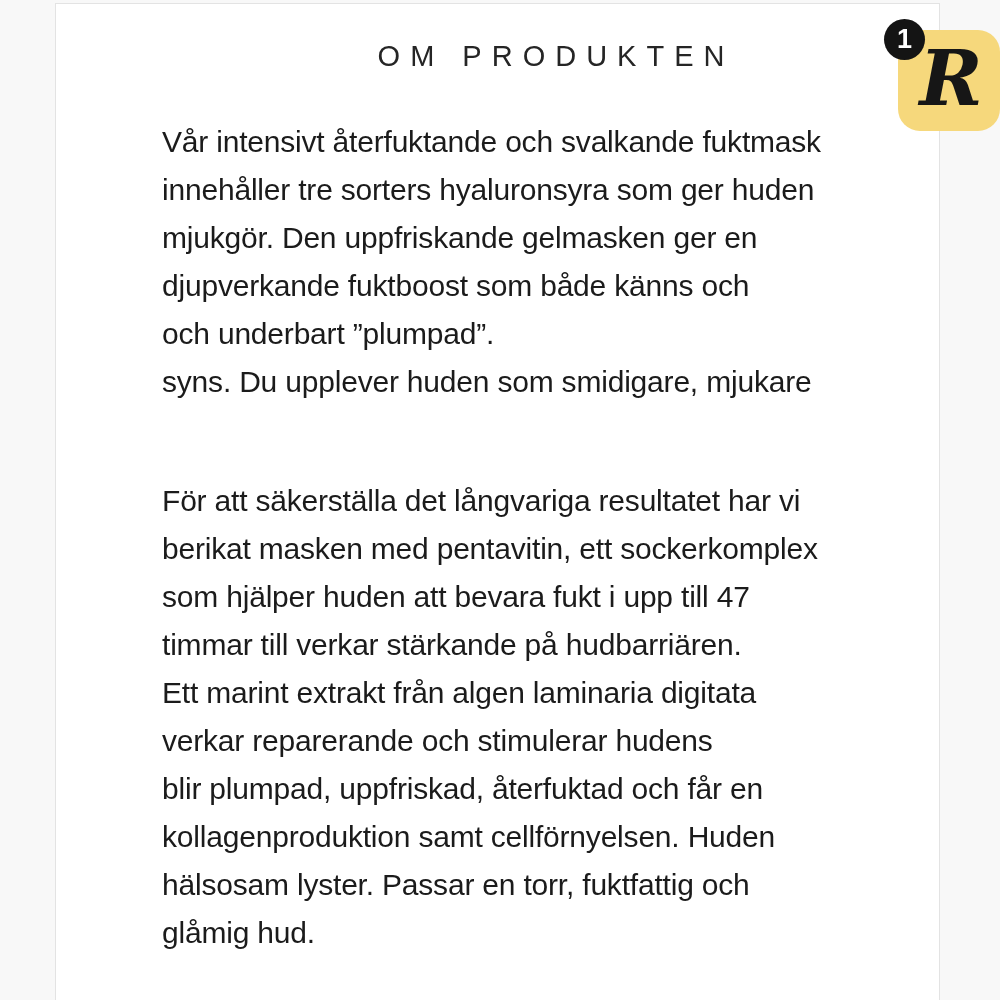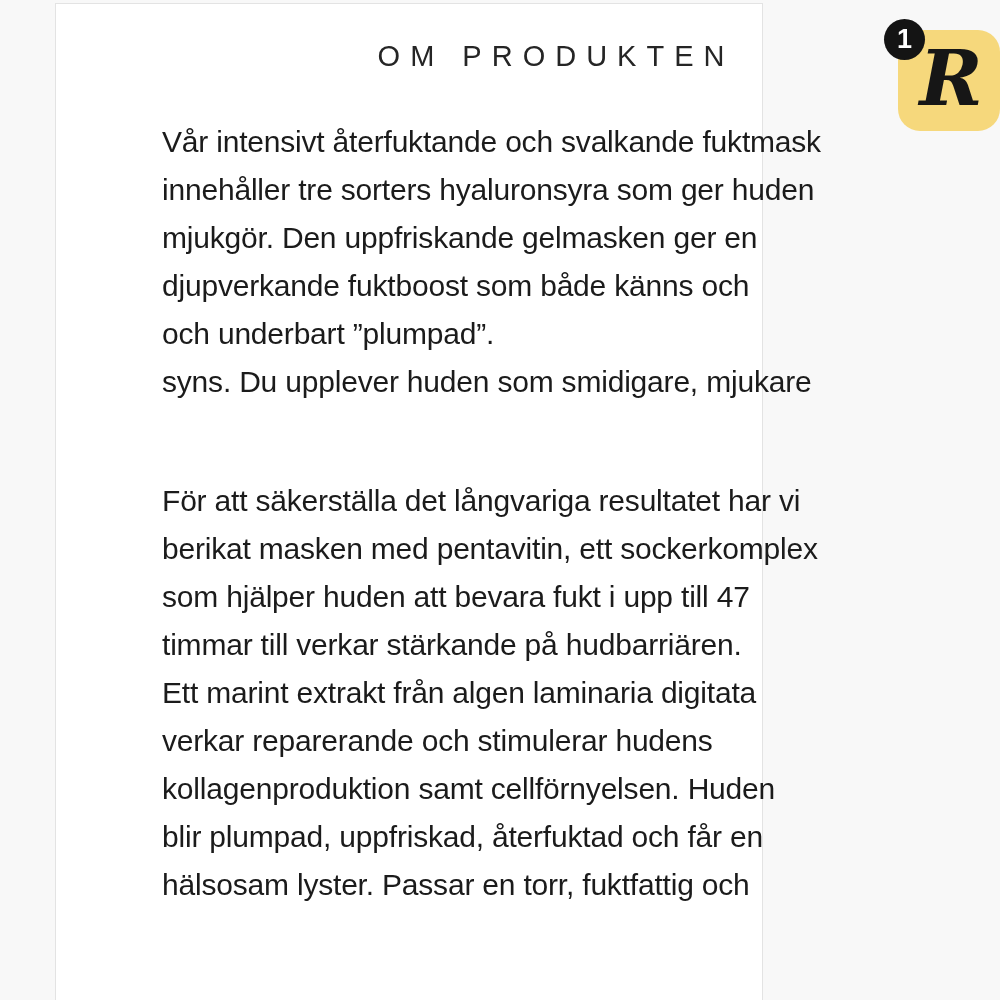--- a/index.html
+++ b/index.html
@@ -15,21 +15,21 @@
   html,body{margin:0;padding:0;}
   body{
     width:1000px;height:1000px;
     position:relative;overflow:hidden;
     background:var(--page-bg);
     font-family:"Liberation Sans", sans-serif;
     color:var(--text-color);
   }
   .card{
     position:absolute;left:55px;top:3px;
-    width:708px;height:997px;
+    width:885px;height:997px;
     background:var(--card-bg);
     border:1px solid var(--card-border);
     border-bottom:none;
     box-sizing:border-box;
   }
   .section-title{
     position:absolute;left:55px;top:36px;width:890px;
     text-align:center;
     font-size:29px;font-weight:400;
     letter-spacing:10px;
@@ -79,23 +79,24 @@
         <div class="line">och underbart ”plumpad”.</div>
         <div class="line">syns. Du upplever huden som smidigare, mjukare</div>
       </div>
     <div class="para">
         <div class="line">För att säkerställa det långvariga resultatet har vi</div>
         <div class="line">berikat masken med pentavitin, ett sockerkomplex</div>
         <div class="line">som hjälper huden att bevara fukt i upp till 47</div>
         <div class="line">timmar till verkar stärkande på hudbarriären.</div>
         <div class="line">Ett marint extrakt från algen laminaria digitata</div>
         <div class="line">verkar reparerande och stimulerar hudens</div>
+        <div class="line">blir plumpad, uppfriskad, återfuktad och får en</div>
         <div class="line">kollagenproduktion samt cellförnyelsen. Huden</div>
-        <div class="line">blir plumpad, uppfriskad, återfuktad och får en</div>
         <div class="line">hälsosam lyster. Passar en torr, fuktfattig och</div>
+        <div class="line">glåmig hud.</div>
       </div>
   </div>
 </div>
 
 <div class="logo-badge">
   <span class="logo-r">R</span>
 </div>
 
 <div class="som-mark">1</div>
 

